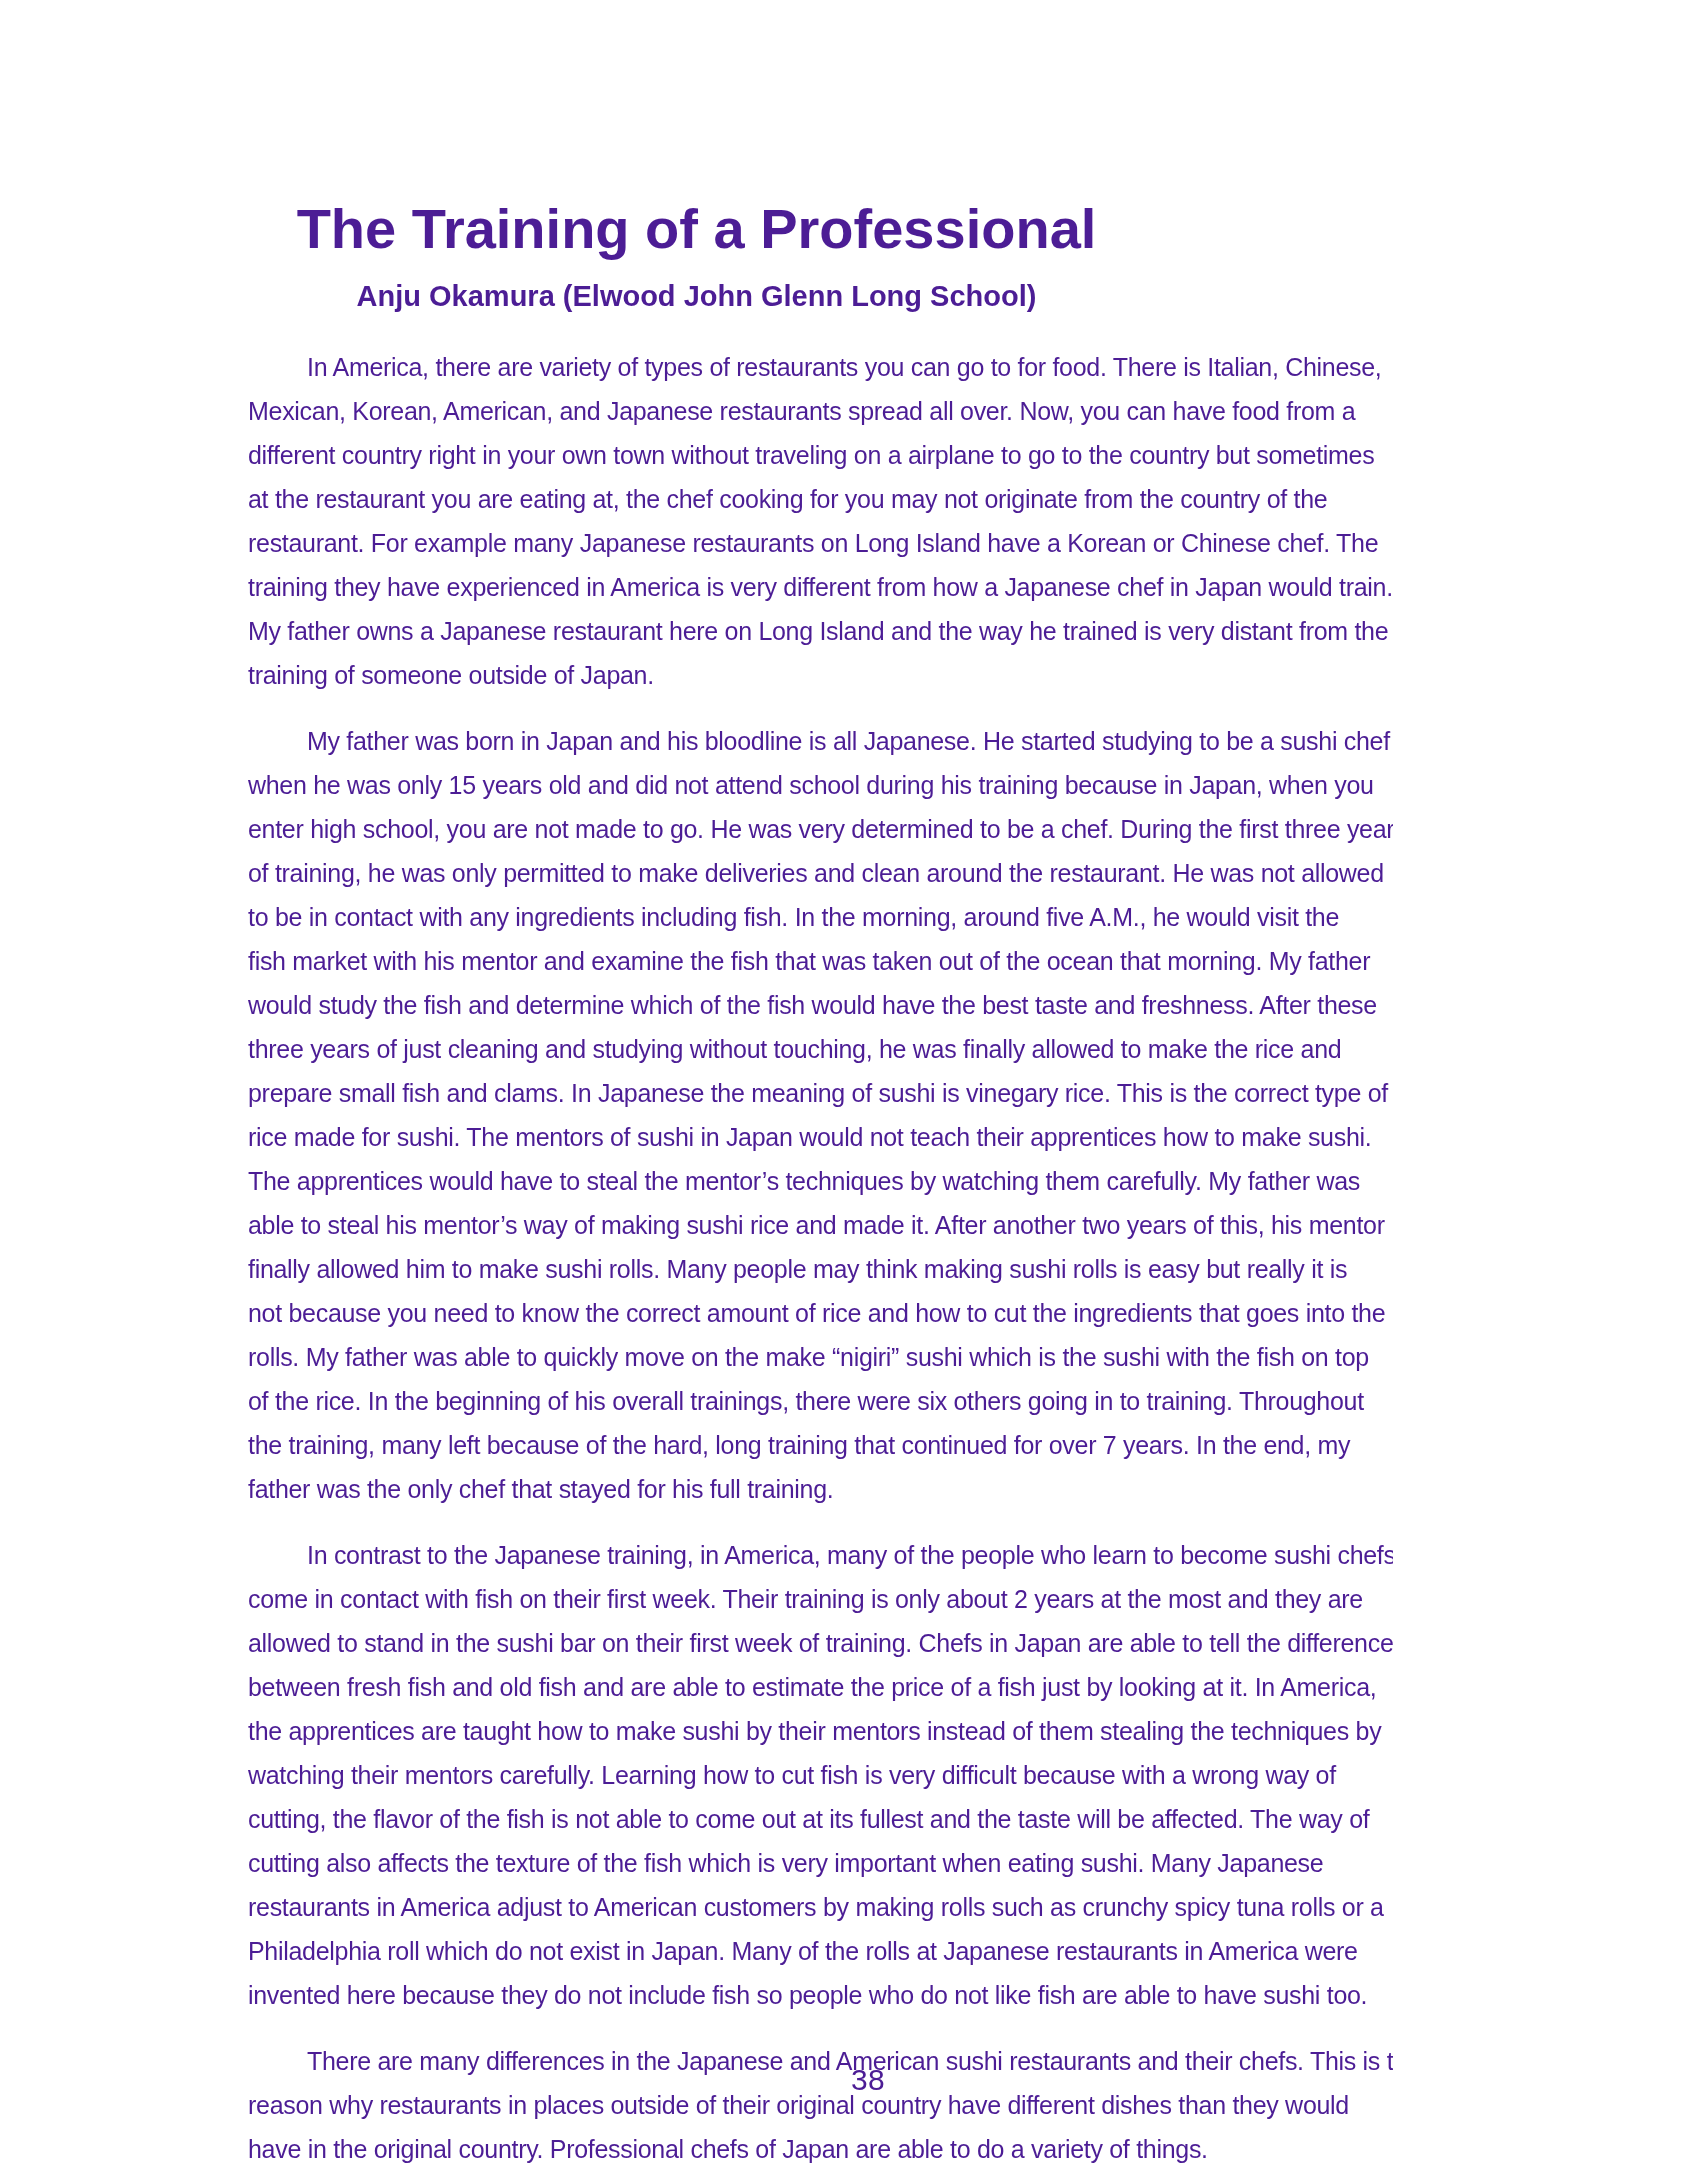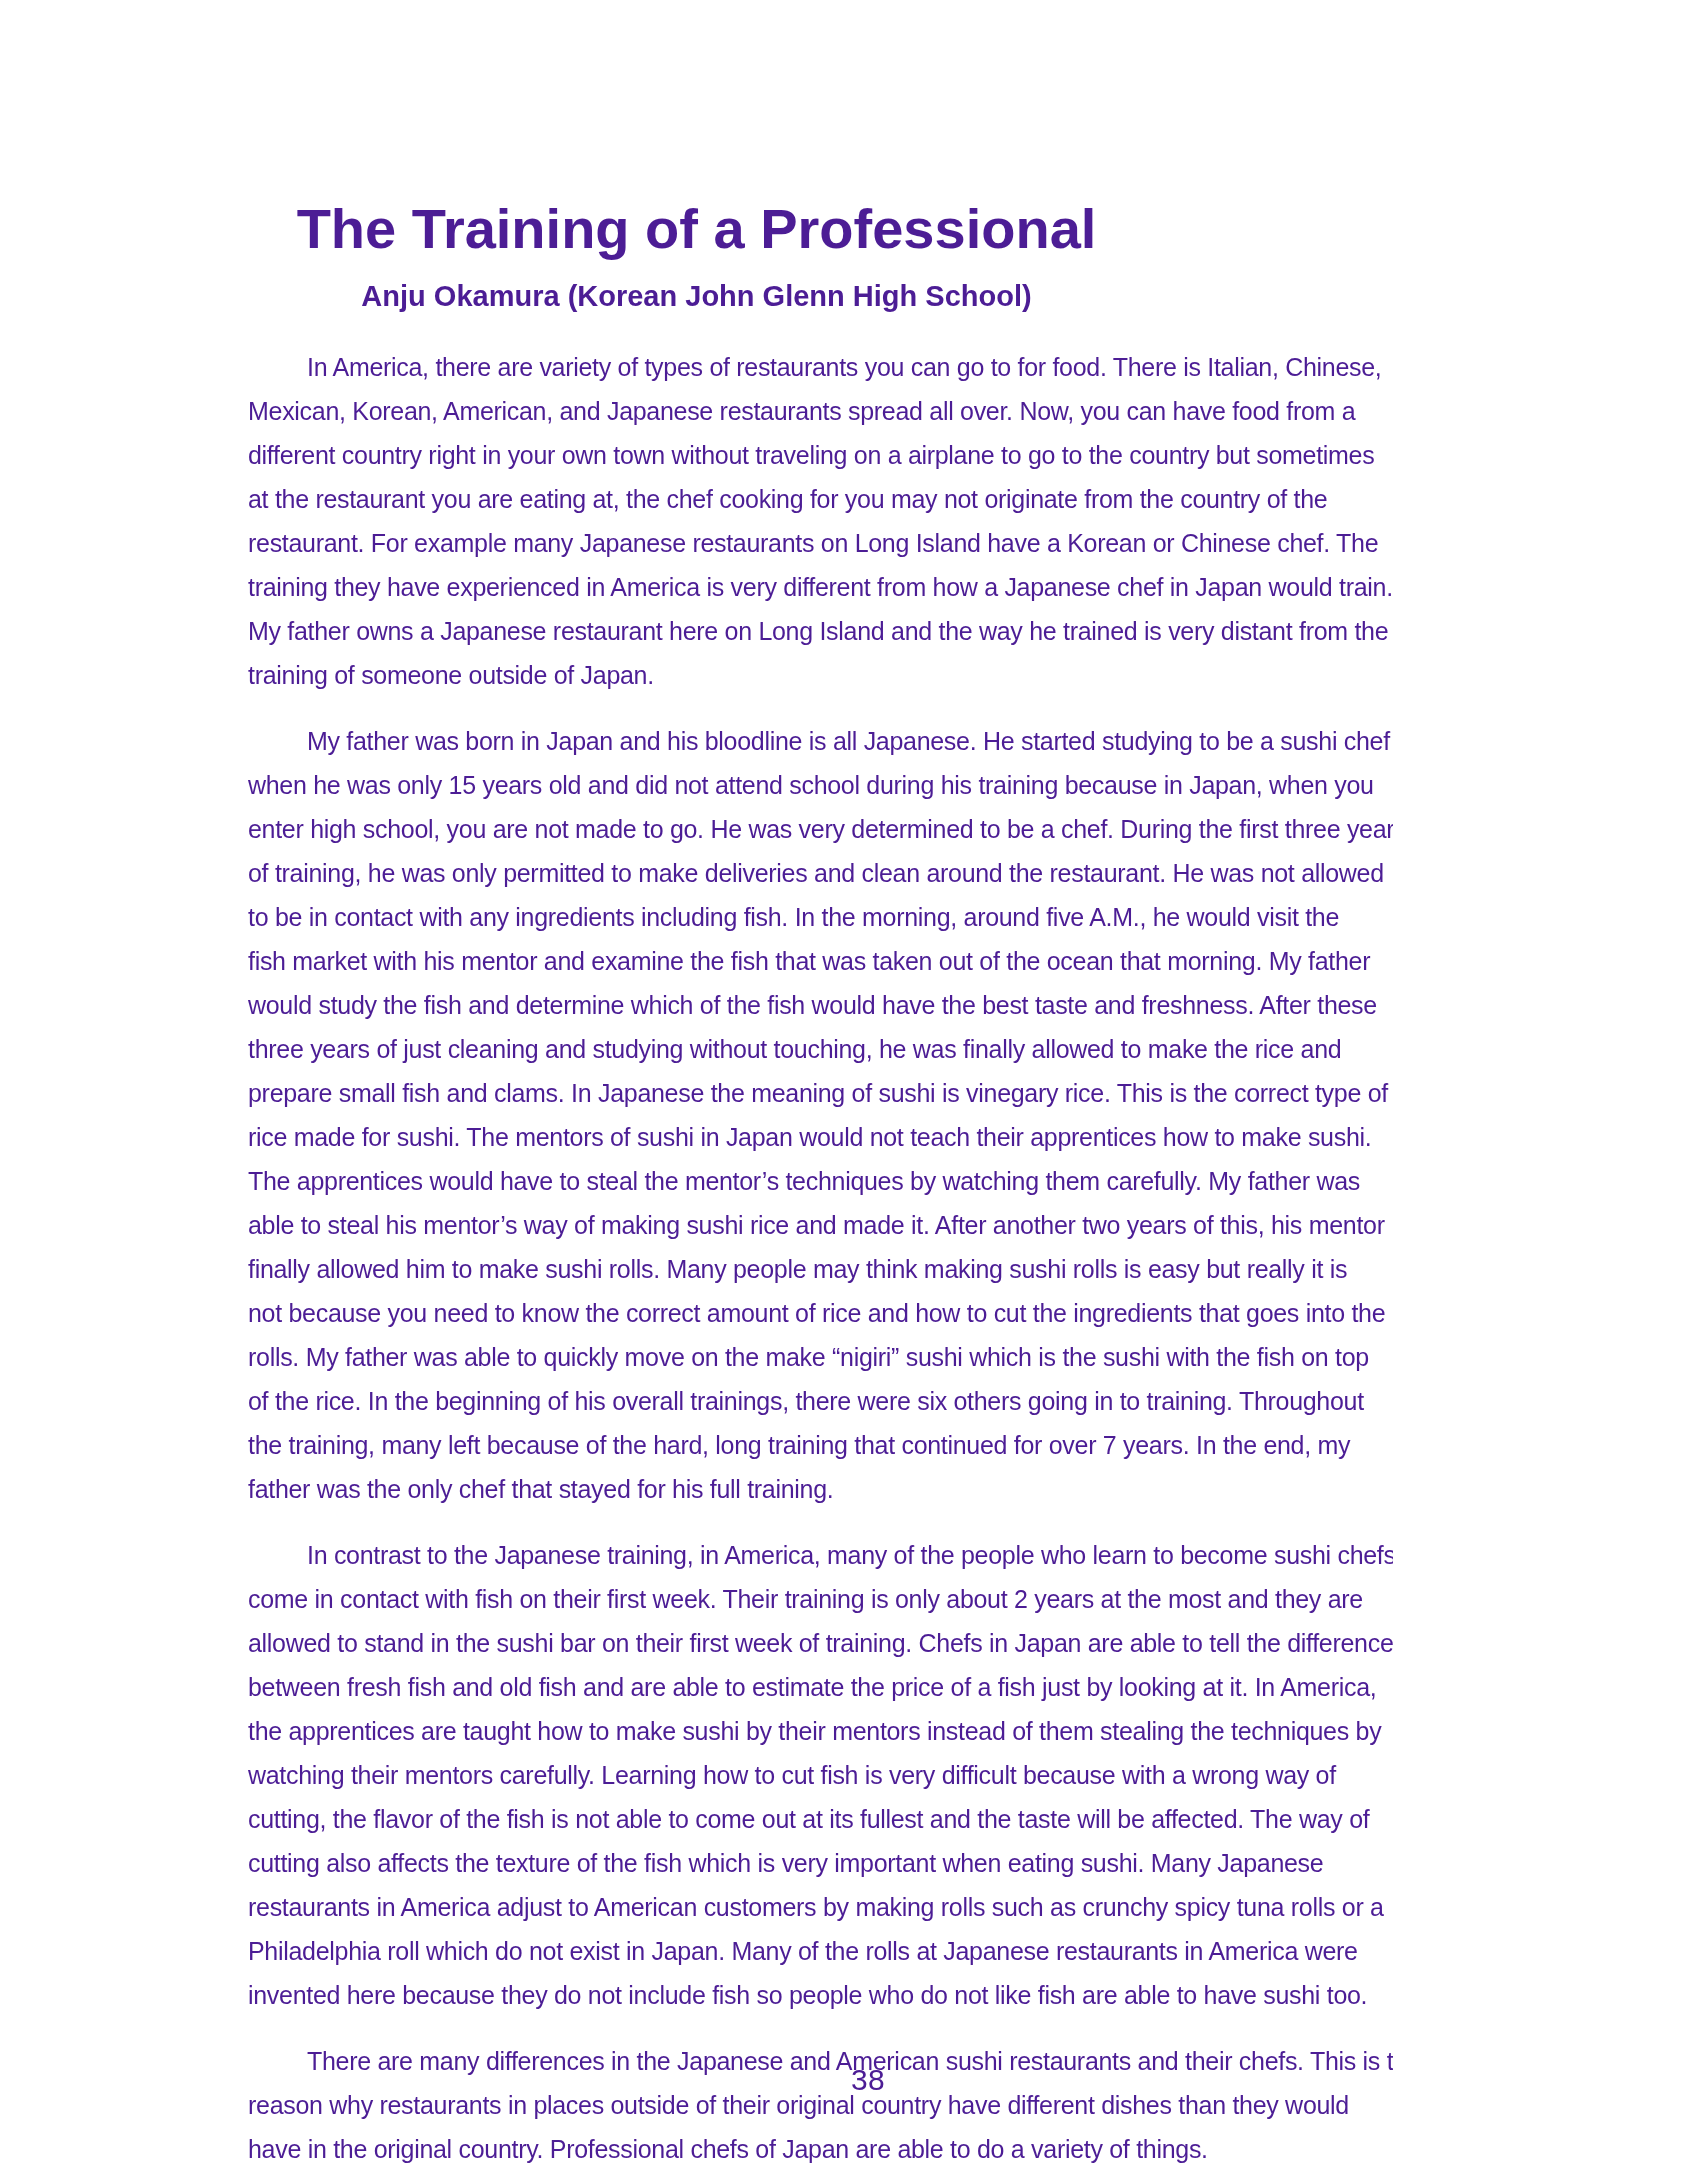--- a/index.html
+++ b/index.html
@@ -56,21 +56,21 @@
     line-height: 1;
     letter-spacing: 0.4px;
   }
 </style>
 </head>
 <body>
 
 <div class="page">
   <h1 class="doc-title">The Training of a Professional</h1>
 
-  <div class="doc-byline">Anju Okamura (Korean John Glenn High School)</div>
+  <div class="doc-byline">Anju Okamura (Elwood John Glenn Long School)</div>
 
   <div class="essay">
     <p>In America, there are variety of types of restaurants you can go to for food. There is Italian, Chinese,
 Mexican, Korean, American, and Japanese restaurants spread all over. Now, you can have food from a
 different country right in your own town without traveling on a airplane to go to the country but sometimes
 at the restaurant you are eating at, the chef cooking for you may not originate from the country of the
 restaurant. For example many Japanese restaurants on Long Island have a Korean or Chinese chef. The
 training they have experienced in America is very different from how a Japanese chef in Japan would train.
 My father owns a Japanese restaurant here on Long Island and the way he trained is very distant from the
 training of someone outside of Japan.</p>

